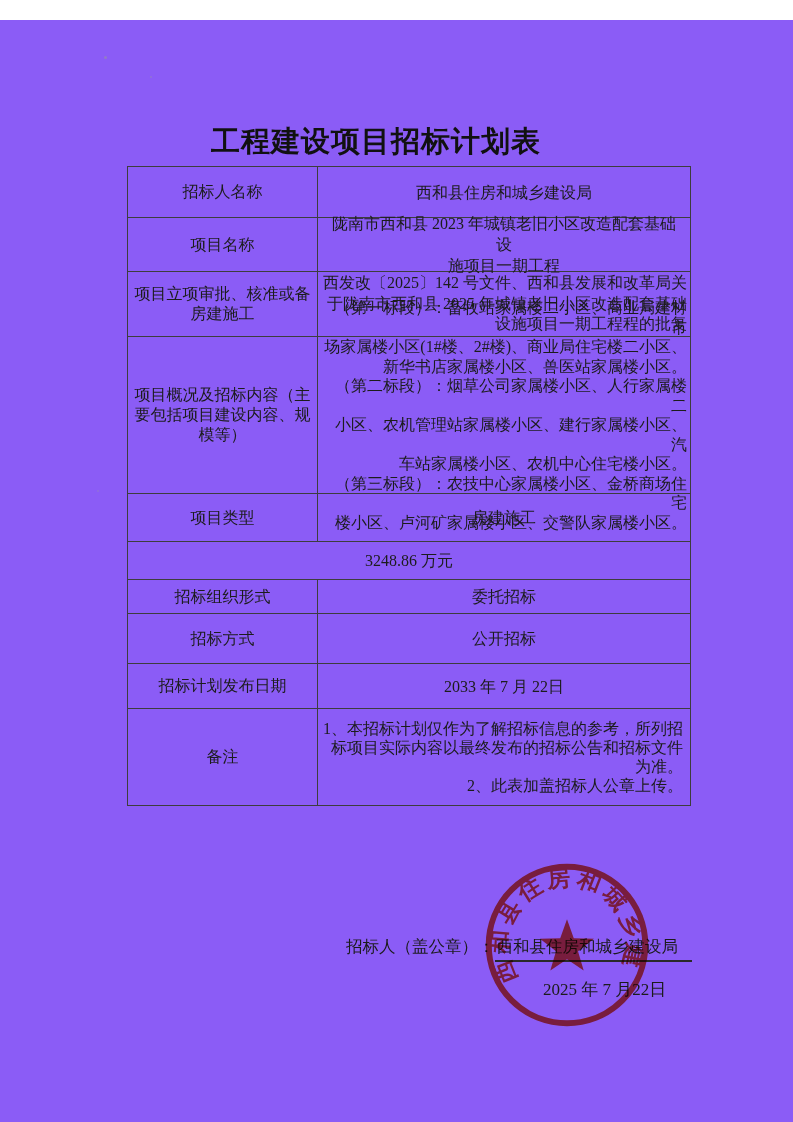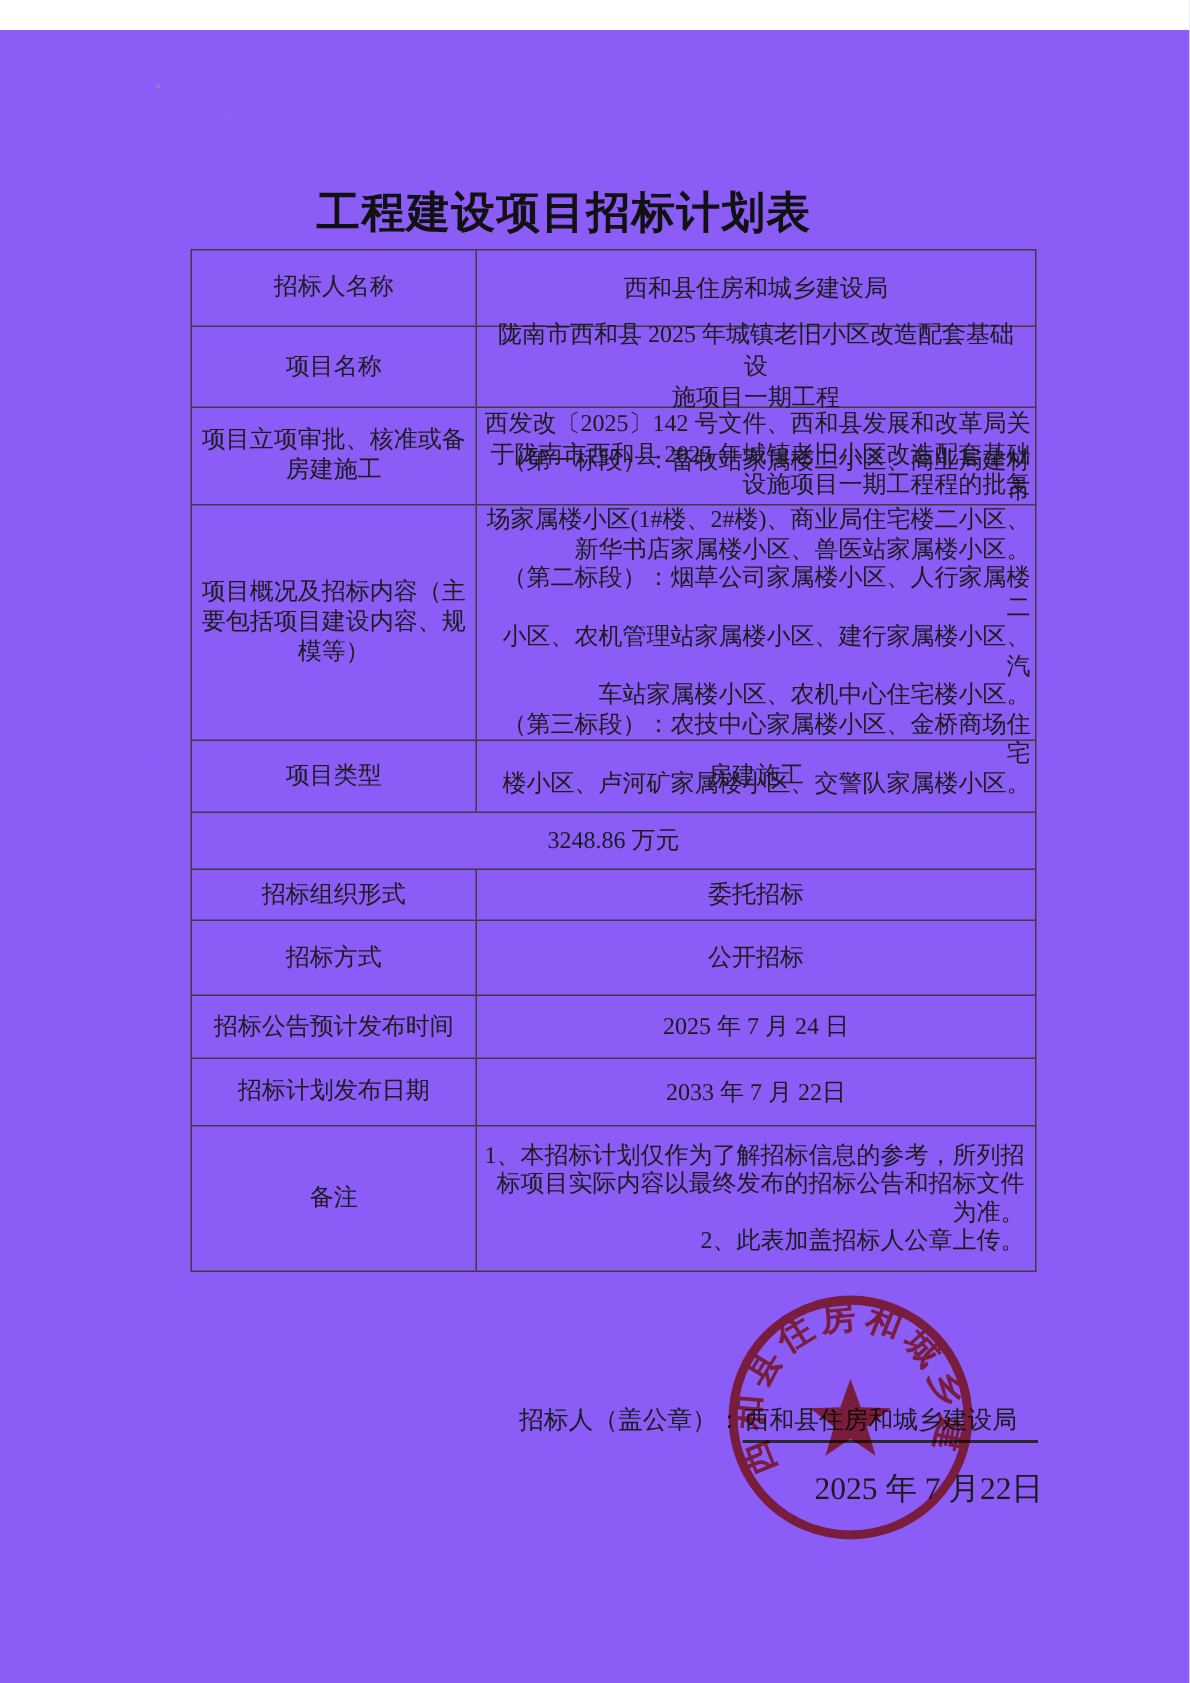--- a/index.html
+++ b/index.html
@@ -45,21 +45,21 @@
   .signature-line {
     position:absolute; left:346px; top:916px;
     font-size:16.5px; font-weight:500; color:#1b1b1b; white-space:nowrap;
   }
   .signer-name {
     border-bottom:2px solid #2a2a2a;
     padding:0 14px 4px 2px;
   }
   .sign-date {
     position:absolute; left:543px; top:958px;
-    font-size:21px; font-weight:500; color:#1b1b1b; white-space:nowrap;
+    font-size:17px; font-weight:500; color:#1b1b1b; white-space:nowrap;
   }
   .stamp {
     position:absolute; left:481px; top:839px;
     width:172px; height:172px;
     mix-blend-mode:multiply; opacity:0.9;
   }
   .stamp svg { width:100%; height:100%; }
   .speck { position:absolute; border-radius:50%; background:#9a9a9a; }
   .speck.s1 { left:104px; top:36px;  width:3px; height:3px; opacity:.5; }
   .speck.s2 { left:150px; top:56px;  width:2px; height:2px; opacity:.35; }
@@ -72,21 +72,21 @@
 
   <h1 class="doc-title">工程建设项目招标计划表</h1>
 
   <div class="doc-table">
     <div class="trow r1" style="height:51px">
       <div class="cell label">招标人名称</div>
       <div class="cell value">西和县住房和城乡建设局</div>
     </div>
     <div class="trow r2" style="height:54px">
       <div class="cell label">项目名称</div>
-      <div class="cell value">陇南市西和县 2025 年城镇老旧小区改造配套基础设
+      <div class="cell value">陇南市西和县 2023 年城镇老旧小区改造配套基础设
 施项目一期工程</div>
     </div>
     <div class="trow r4" style="height:65px">
       <div class="cell label">项目立项审批、核准或备
 房建施工</div>
       <div class="cell value left">西发改〔2025〕142 号文件、西和县发展和改革局关
 于陇南市西和县 2025 年城镇老旧小区改造配套基础
 设施项目一期工程程的批复</div>
     </div>
     <div class="trow r5" style="height:157px">
@@ -109,24 +109,20 @@
     <div class="trow r7" style="height:38px">
       <div class="cell value">3248.86 万元</div>
     </div>
     <div class="trow r8" style="height:34px">
       <div class="cell label">招标组织形式</div>
       <div class="cell value">委托招标</div>
     </div>
     <div class="trow r9" style="height:50px">
       <div class="cell label">招标方式</div>
       <div class="cell value">公开招标</div>
-    </div>
-    <div class="trow r10" style="height:42px">
-      <div class="cell label">招标公告预计发布时间</div>
-      <div class="cell value">2025 年 7 月 24 日</div>
     </div>
     <div class="trow r11" style="height:45px">
       <div class="cell label">招标计划发布日期</div>
       <div class="cell value">2033 年 7 月 22日</div>
     </div>
     <div class="trow r12" style="height:96px">
       <div class="cell label">备注</div>
       <div class="cell value left">1、本招标计划仅作为了解招标信息的参考，所列招
 标项目实际内容以最终发布的招标公告和招标文件
 为准。

